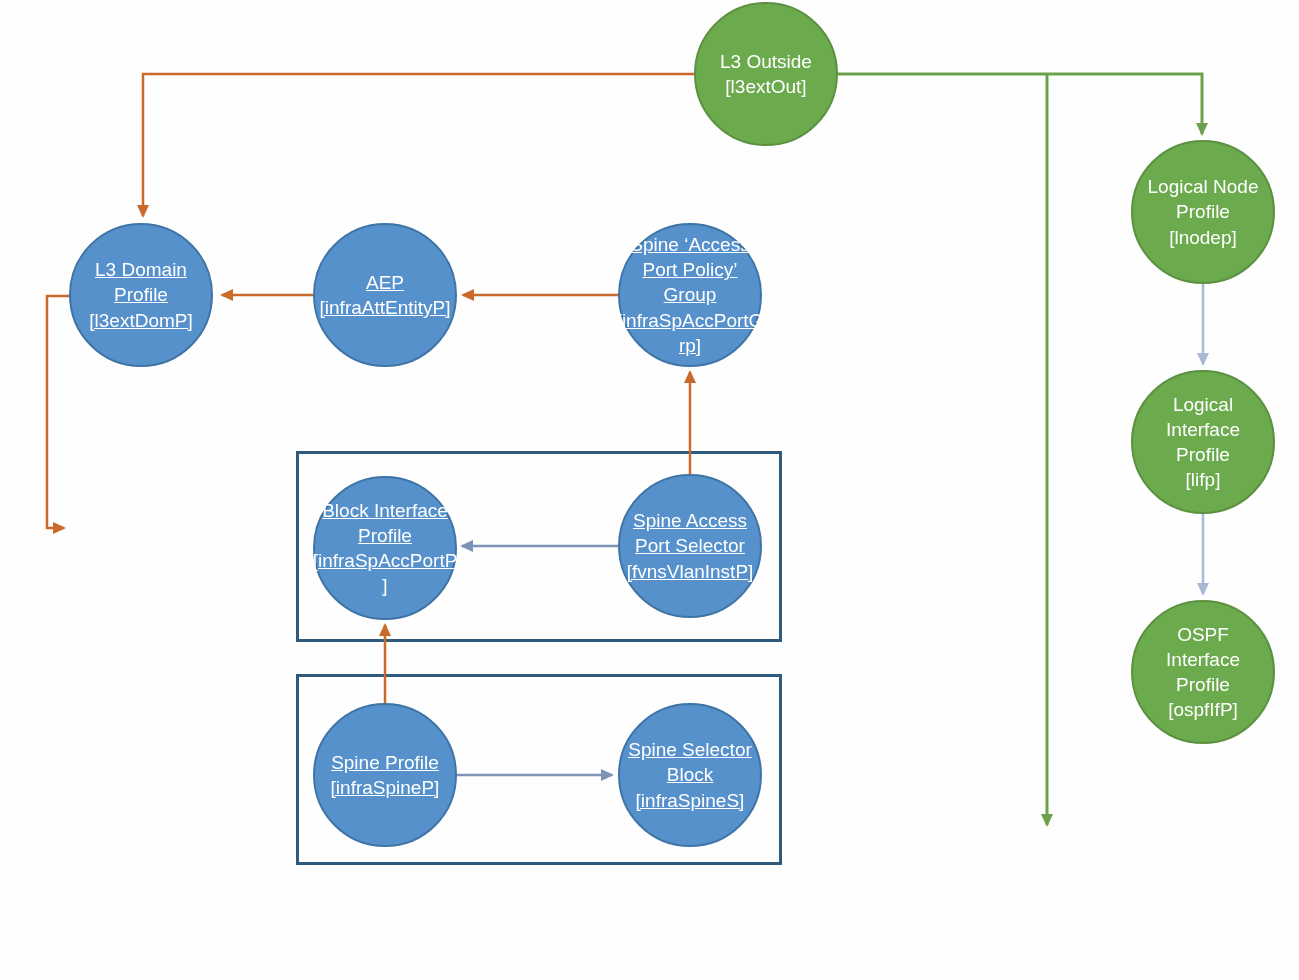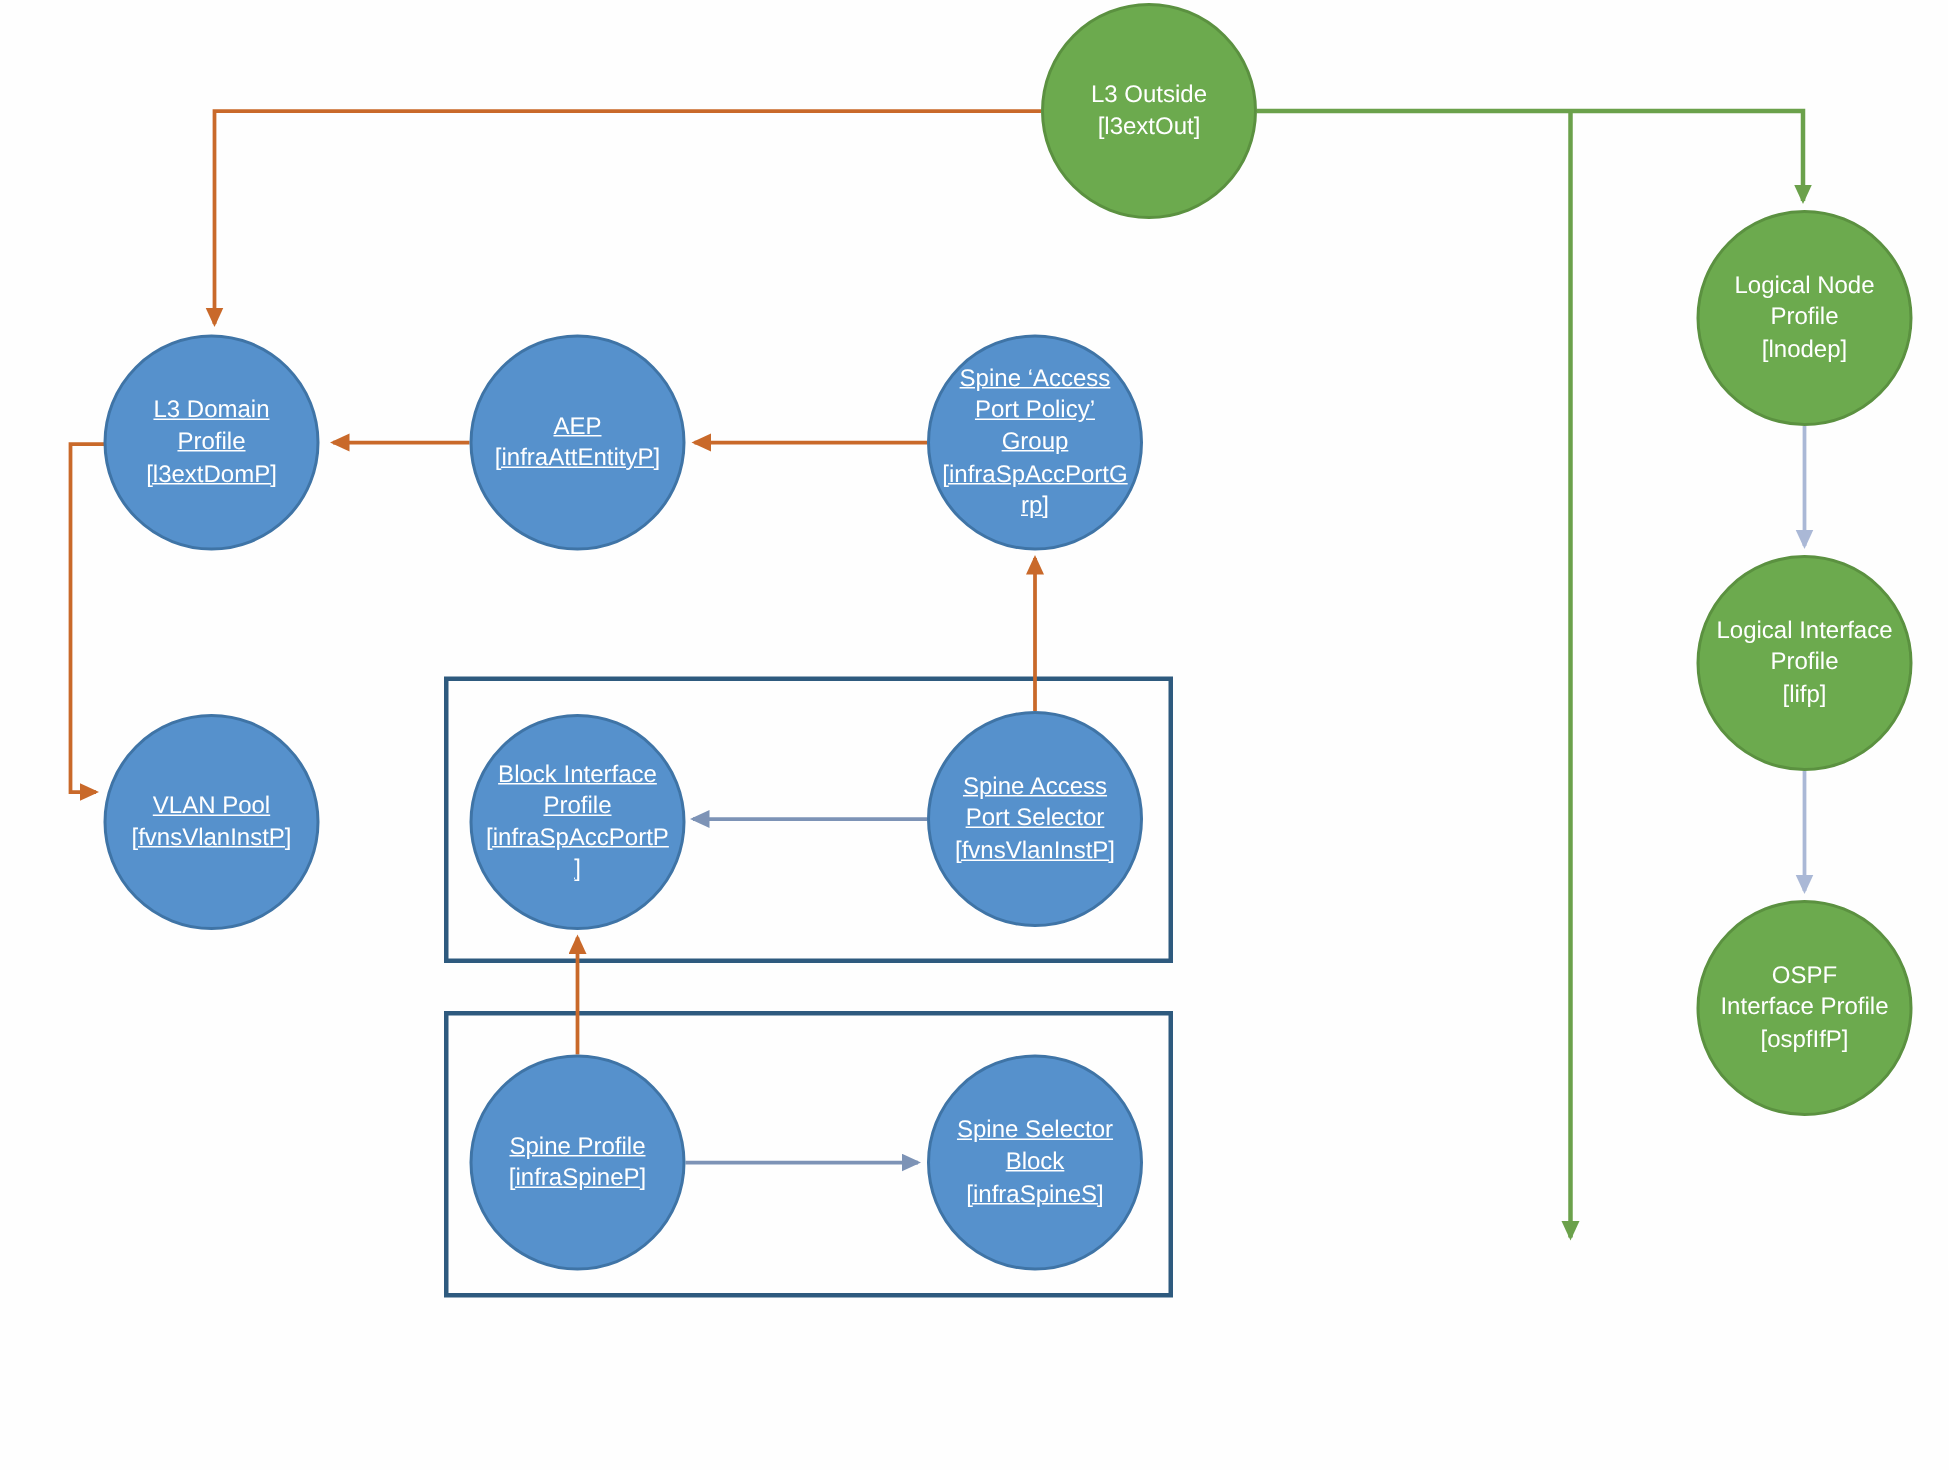--- a/index.html
+++ b/index.html
@@ -40,21 +40,21 @@
     width: 144px;
     height: 144px;
     border-radius: 50%;
     box-sizing: border-box;
     display: flex;
     align-items: center;
     justify-content: center;
     text-align: center;
     white-space: pre-line;
     color: var(--label_text, #ffffff);
-    font-size: 16px;
+    font-size: 19px;
     line-height: 1.32;
     padding: 6px;
   }
   .node.green {
     background: var(--green_fill, #6caa4e);
     border: 2.5px solid var(--green_border, #5b9140);
   }
   .node.blue {
     background: var(--blue_fill, #5691cc);
     border: 2.5px solid var(--blue_border, #3f74a6);
@@ -124,22 +124,20 @@
 
   <div class="node blue" style="left:313px; top:223px;">AEP
 [infraAttEntityP]</div>
 
   <div class="node blue" style="left:618px; top:223px;">Spine ‘Access
 Port Policy’
 Group
 [infraSpAccPortG
 rp]</div>
 
-  <div class="node blue" style="left:69px; top:476px;">VLAN Pool
-[fvnsVlanInstP]</div>
 
   <div class="node blue" style="left:313px; top:476px;">Block Interface
 Profile
 [infraSpAccPortP
 ]</div>
 
   <div class="node blue" style="left:618px; top:474px;">Spine Access
 Port Selector
 [fvnsVlanInstP]</div>
 

